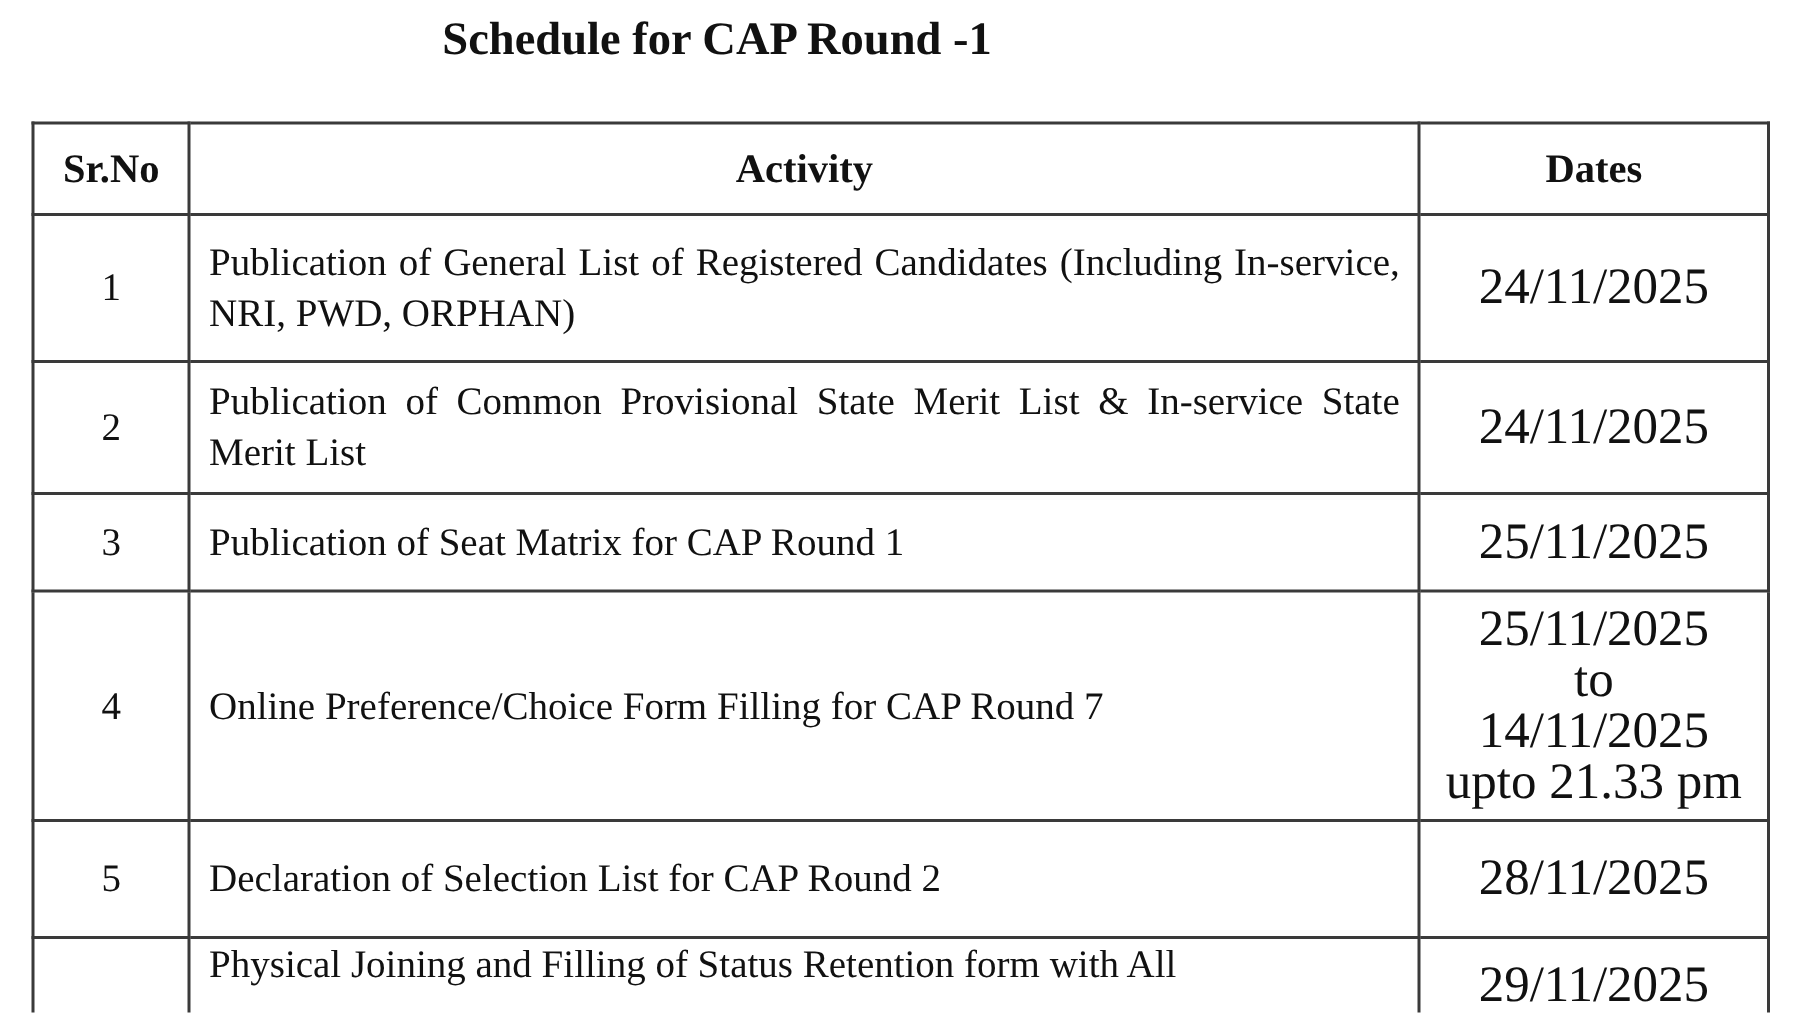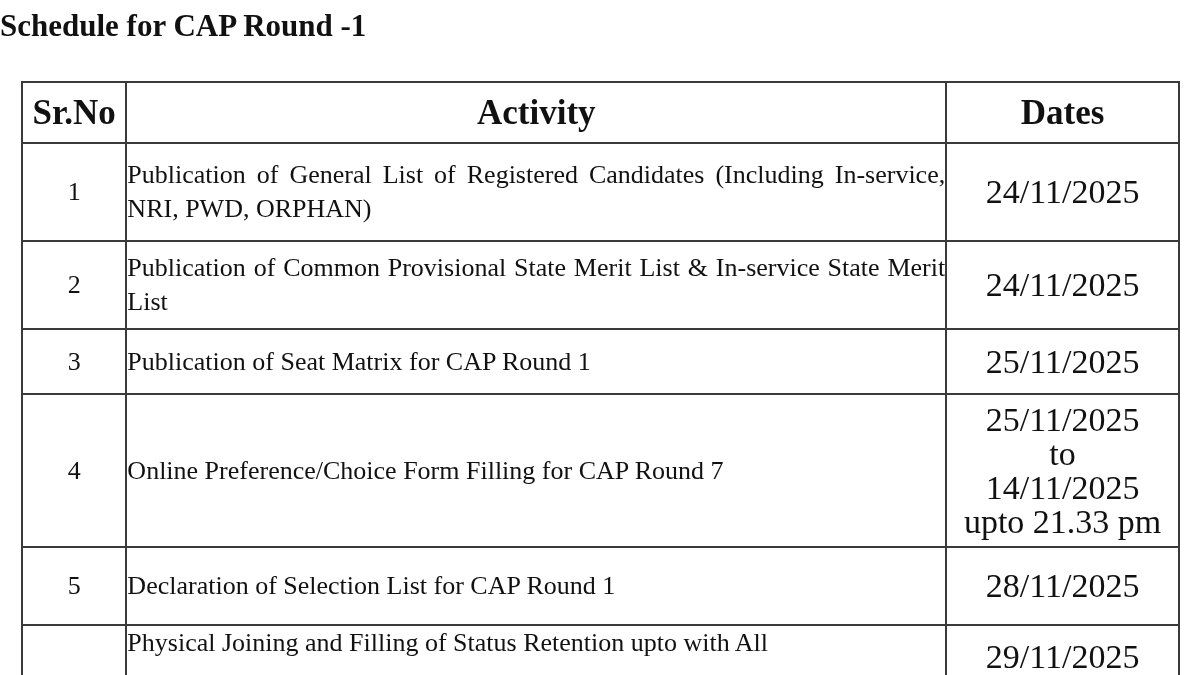--- a/index.html
+++ b/index.html
@@ -13,55 +13,56 @@
     overflow: hidden;
     position: relative;
     font-family: "Liberation Serif", "DejaVu Serif", serif;
     color: #111111;
   }
   .page-title {
     position: absolute;
     top: 6px;
     left: 0;
     width: 956px;
+    text-align: center;
     font-weight: bold;
     font-size: 31px;
     line-height: 40px;
     letter-spacing: 0px;
   }
   .schedule-table {
     position: absolute;
     left: 21px;
     top: 81px;
     width: 1159px;
     border-collapse: collapse;
     table-layout: fixed;
   }
   .schedule-table td, .schedule-table th {
     border: 2px solid #3a3a3a;
     padding: 0;
     vertical-align: middle;
   }
   .schedule-table th {
     font-weight: bold;
-    font-size: 35px;
+    font-size: 27px;
     text-align: center;
     height: 59px;
   }
   .col-sr { width: 104px; }
   .col-activity { width: 817px; }
   .col-dates { width: 232px; }
   .cell-sr {
     text-align: center;
     font-size: 26px;
   }
   .cell-activity {
     font-size: 26px;
     line-height: 34px;
-    padding: 0 0 !important;
+    padding: 0 12px !important;
     text-align: left;
   }
   .cell-activity.justified {
     text-align: justify;
     text-align-last: left;
   }
   .cell-dates {
     text-align: center;
     font-size: 34px;
     line-height: 34px;
@@ -122,28 +123,28 @@
       <td class="cell-activity">Online Preference/Choice Form Filling for CAP Round 7</td>
       <td class="cell-dates">
         <span class="date-line">25/11/2025</span>
         <span class="date-line">to</span>
         <span class="date-line">14/11/2025</span>
         <span class="date-line">upto 21.33 pm</span>
       </td>
     </tr>
     <tr class="row-5">
       <td class="cell-sr">5</td>
-      <td class="cell-activity">Declaration of Selection List for CAP Round 1</td>
+      <td class="cell-activity">Declaration of Selection List for CAP Round 2</td>
       <td class="cell-dates">
         <span class="date-line">28/11/2025</span>
       </td>
     </tr>
     <tr class="row-6">
       <td class="cell-sr"></td>
       <td class="cell-activity justified">
-        <span>Physical Joining and Filling of Status Retention upto with All</span>
+        <span>Physical Joining and Filling of Status Retention form with All</span>
       </td>
       <td class="cell-dates">
         <span class="date-line">29/11/2025</span>
       </td>
     </tr>
   </tbody>
 </table>
 
 </body></html>

